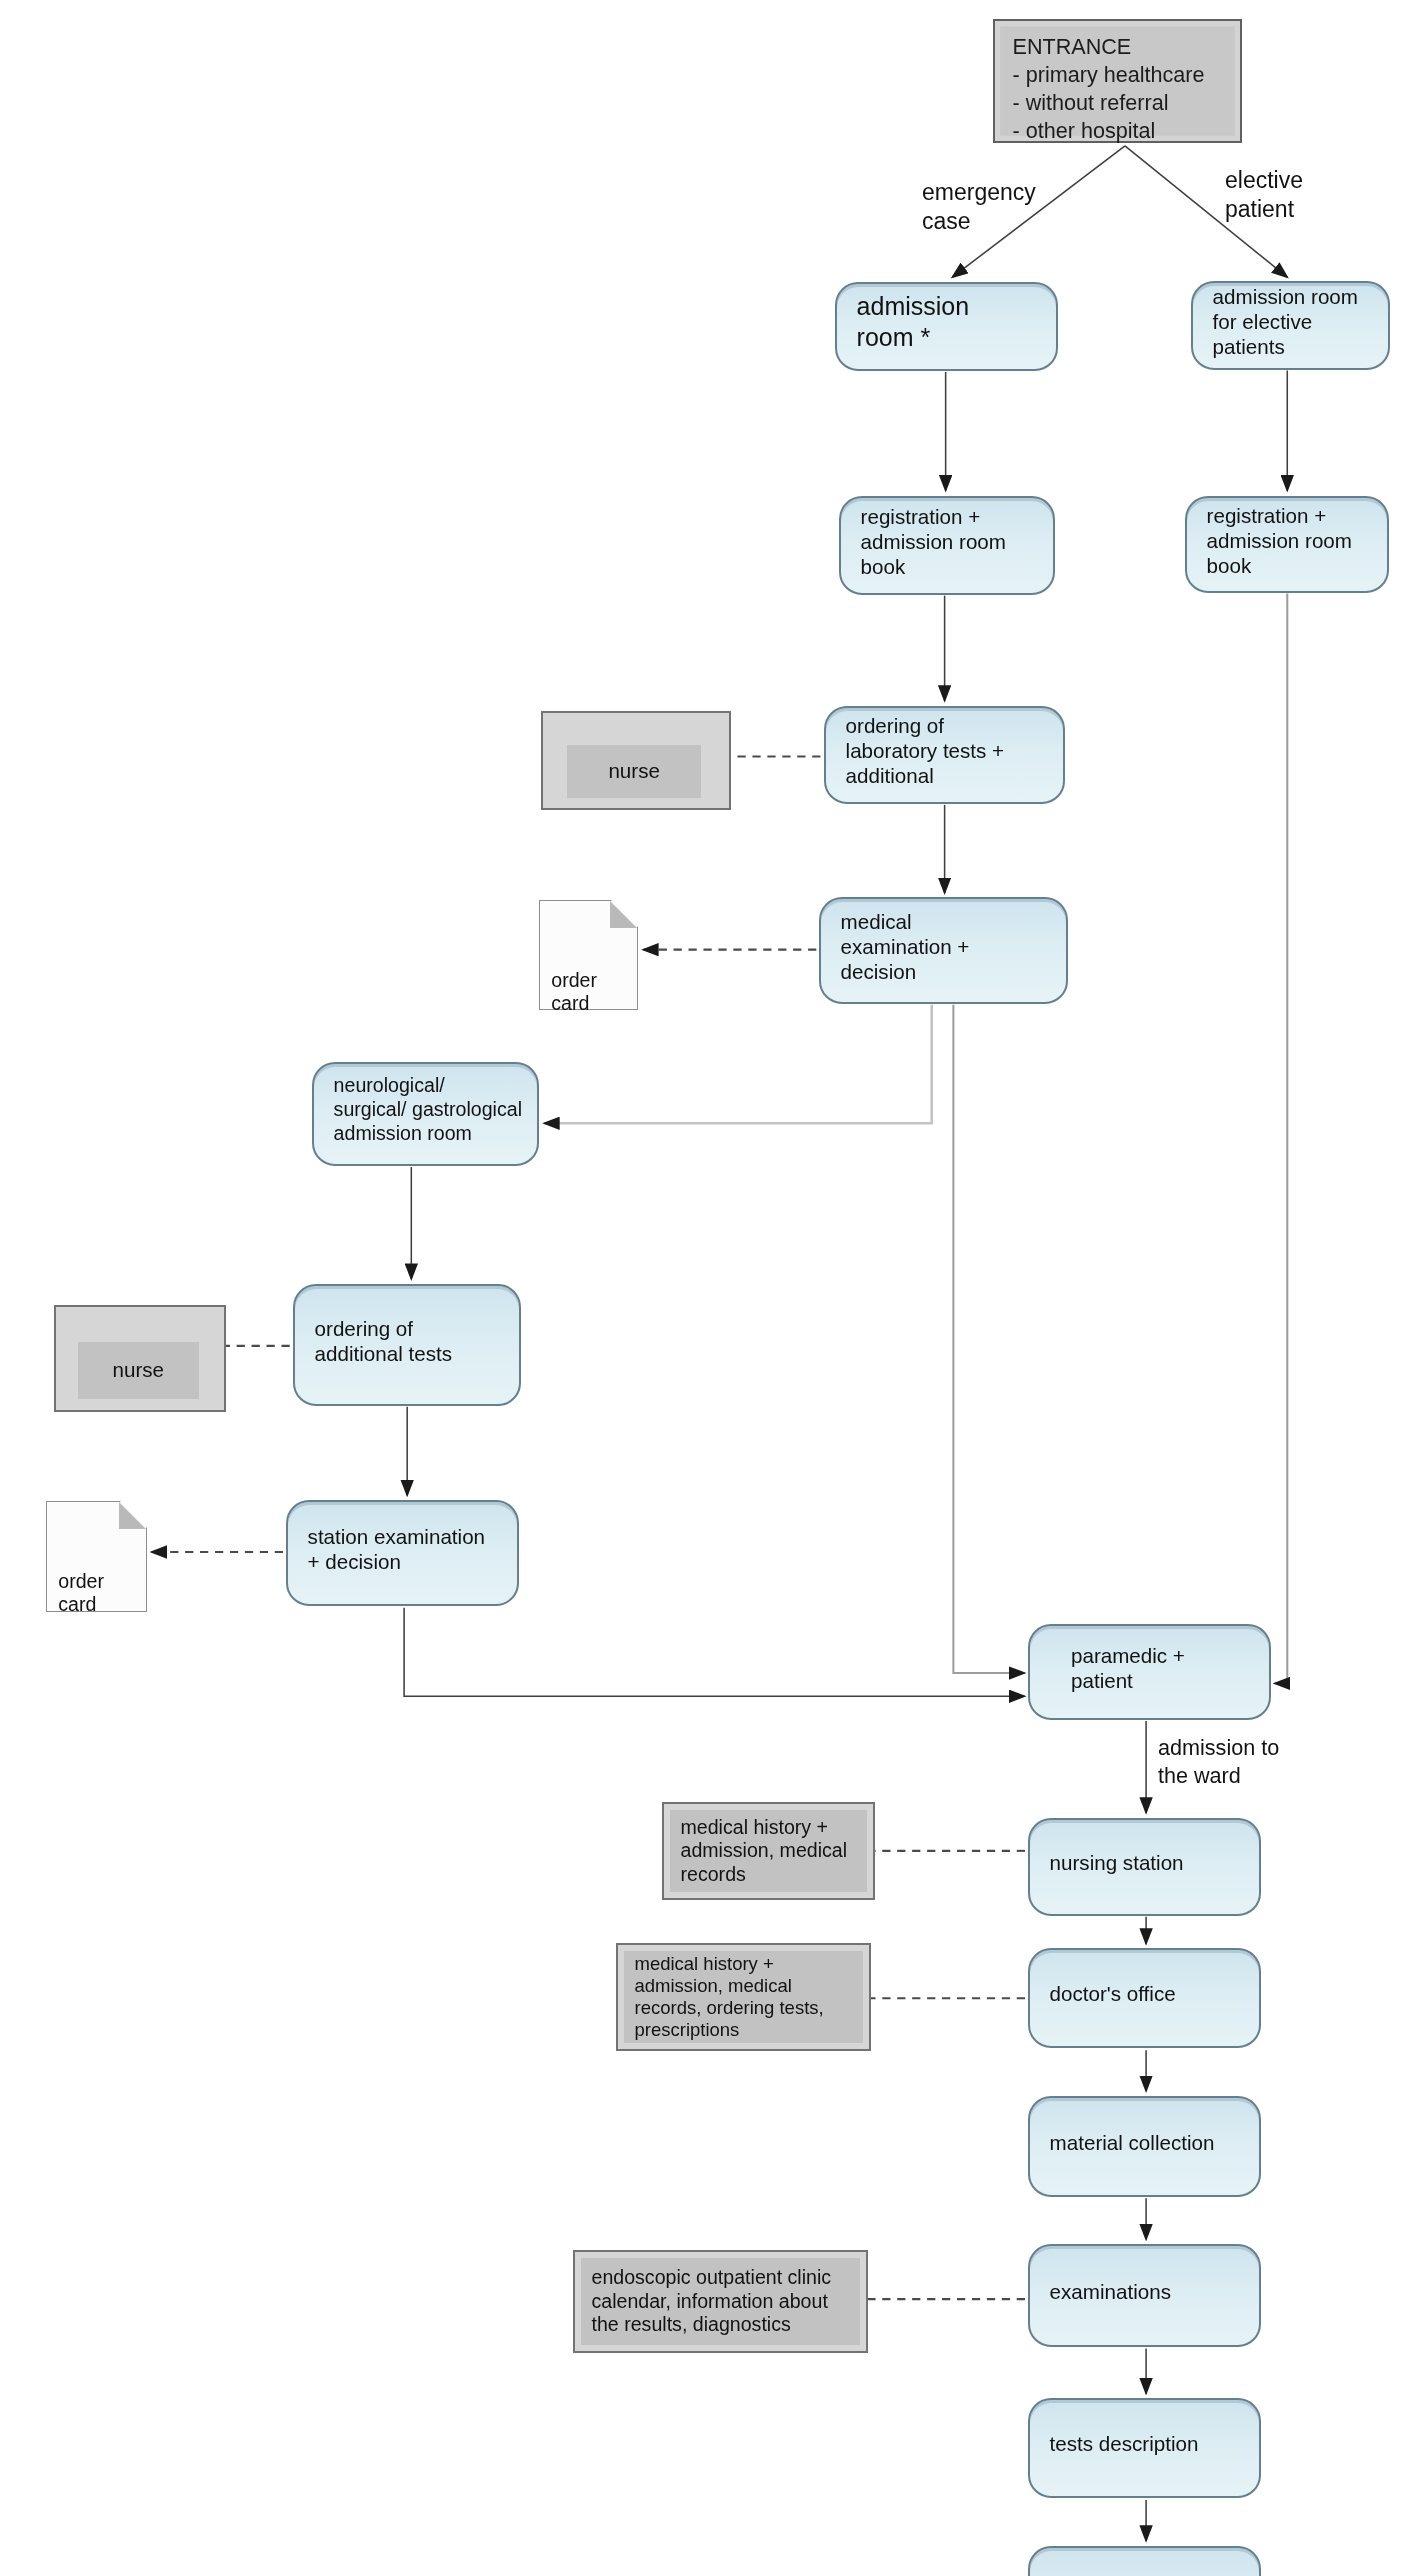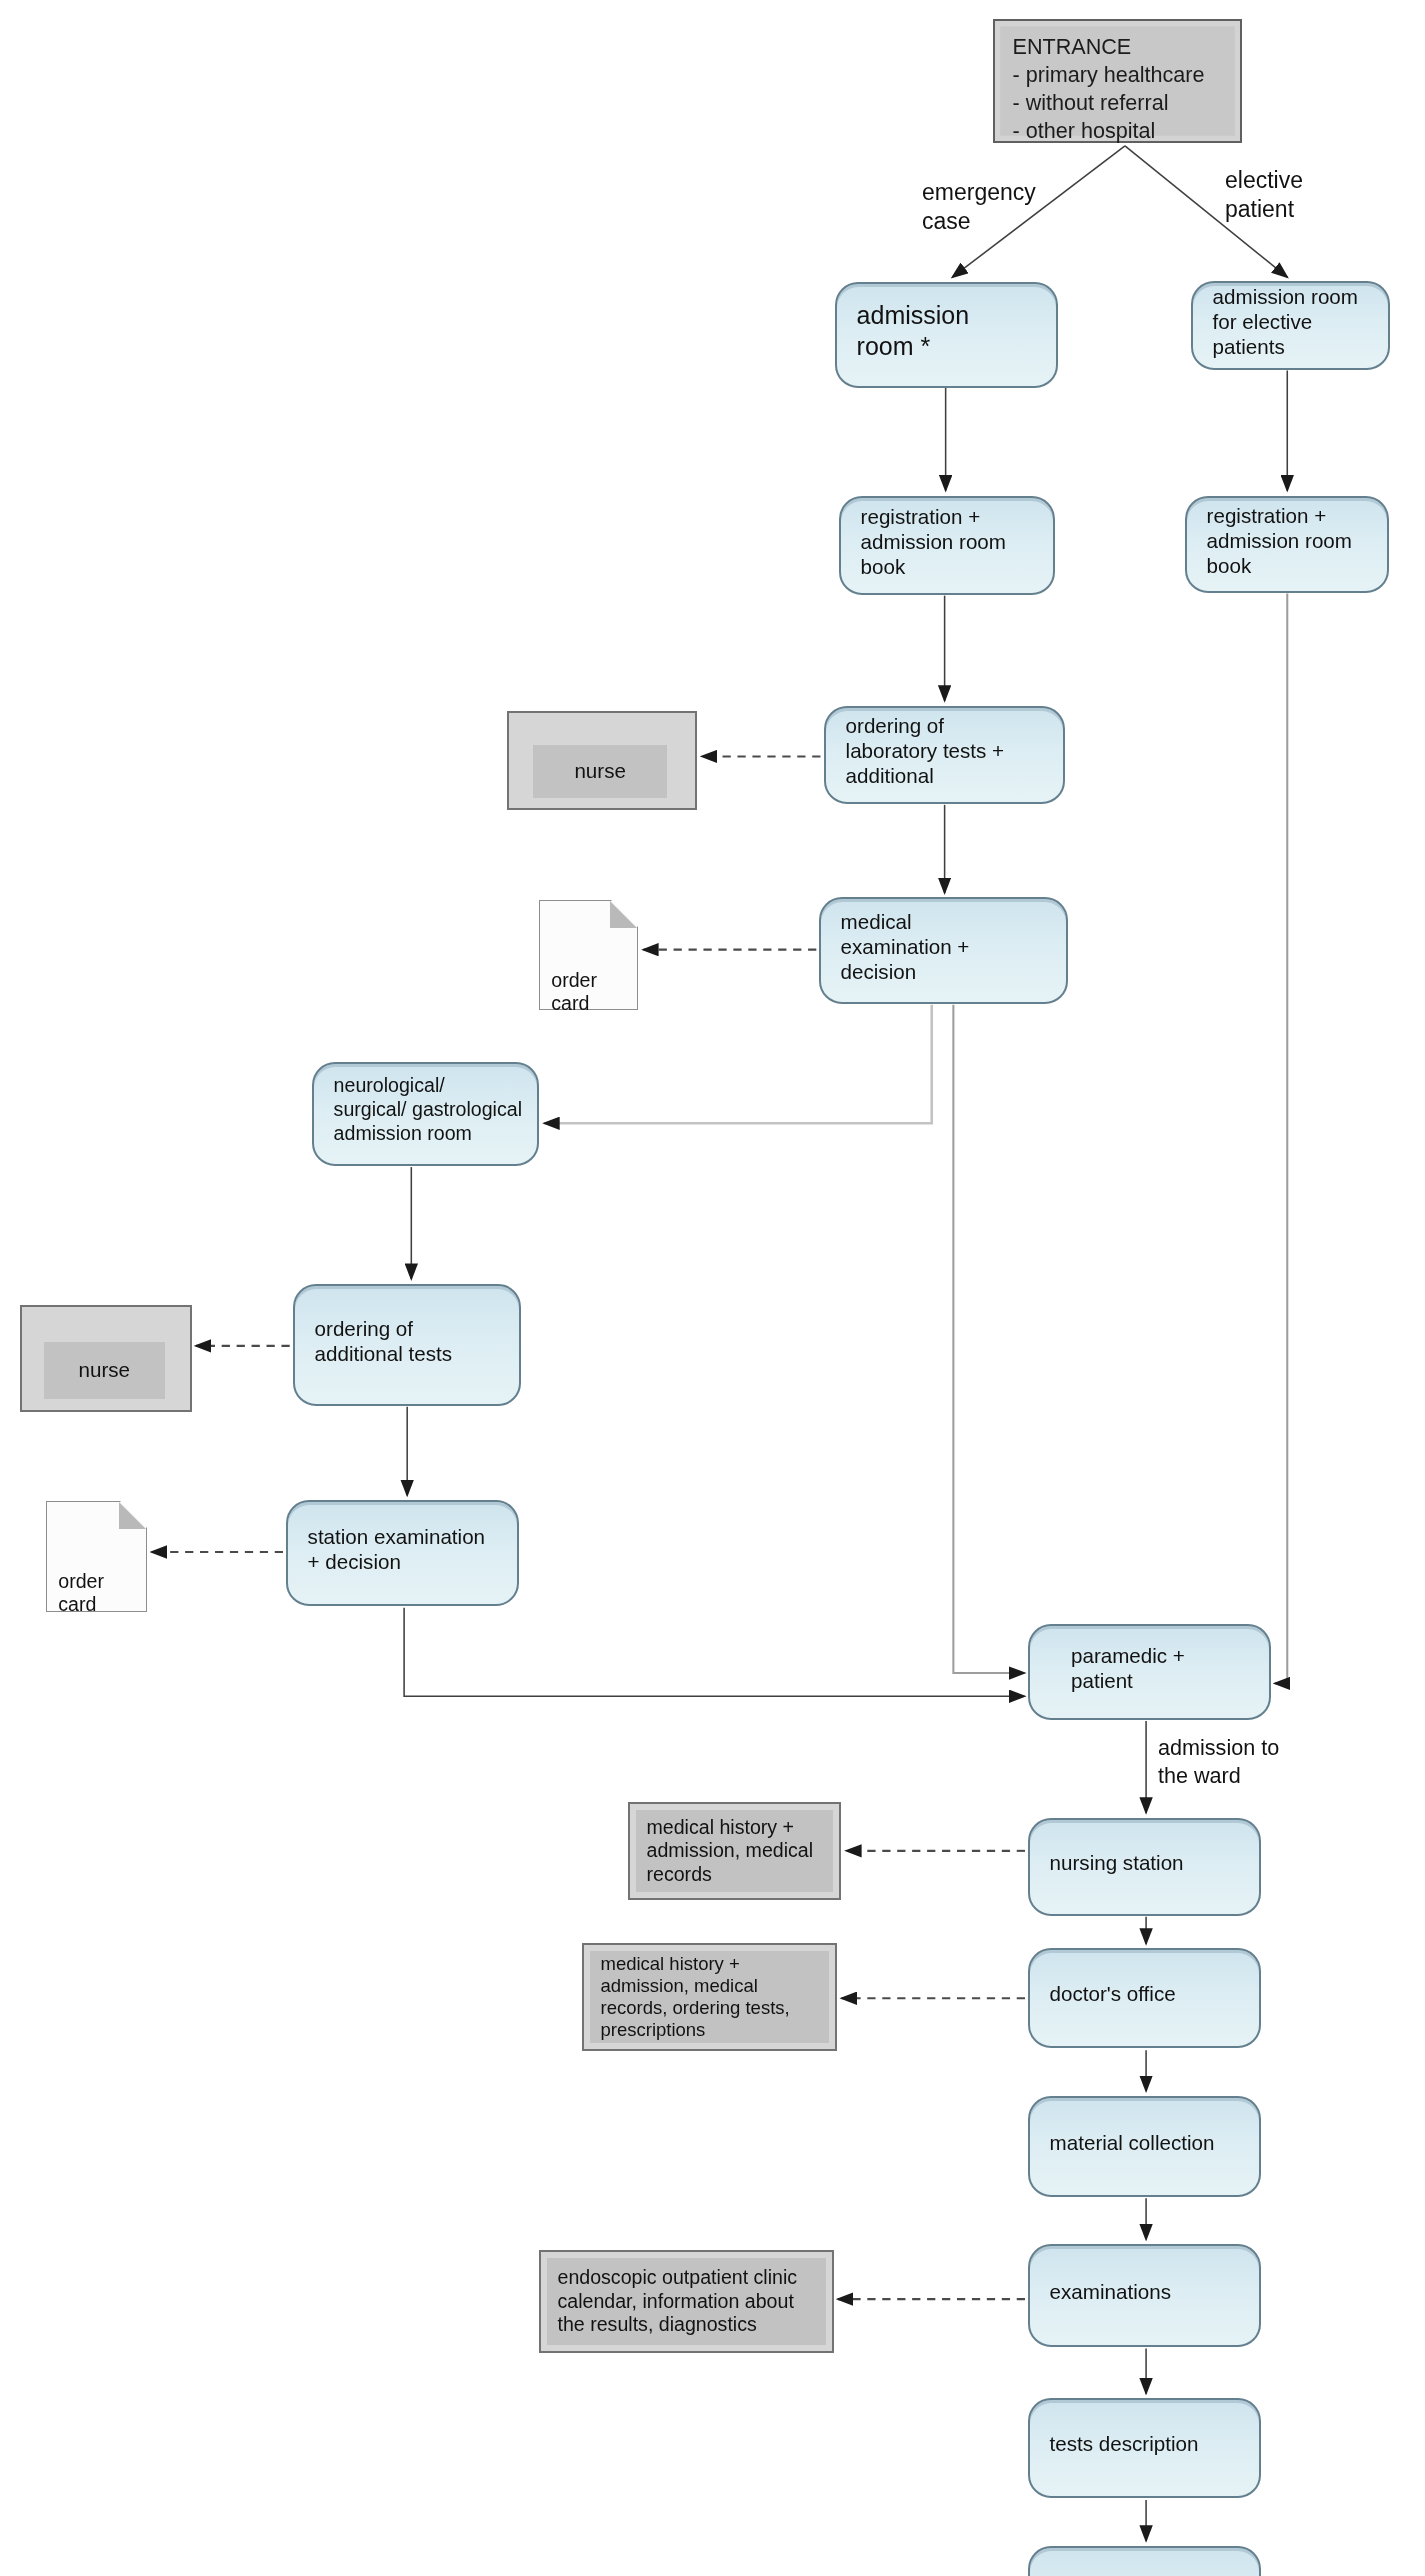--- a/index.html
+++ b/index.html
@@ -22,21 +22,21 @@
     background:linear-gradient(180deg,var(--node-fill-top) 0%,var(--node-fill) 45%,#e6f3f6 100%);
     border:2.1px solid var(--node-border);border-radius:23px;
     box-shadow:inset 0 3.1px 0 rgba(100,130,150,.28);
     display:flex;align-items:center;
     padding:7.2px 12.4px 15.5px 19.6px;
     font-size:20.6px;line-height:1.22;white-space:pre-line;color:var(--text);
   }
   .node.big{font-size:25px;line-height:1.25;}
   .gpanel{
     position:absolute;box-sizing:border-box;z-index:1;
-    background:var(--gray-fill);border:2.1px solid var(--gray-border);
+    background:var(--gray-fill);border:2.1px solid var(--gray-border);margin-left:34px;
   }
   .gpanel .ginner{
     position:absolute;box-sizing:border-box;background:var(--gray-inner);
     display:flex;align-items:center;white-space:pre-line;
     font-size:19.6px;line-height:1.2;color:var(--text);
   }
   .gpanel .ginner.fill{inset:6.2px;padding:7.2px 10.3px;}
   .gpanel .ginner.tag{top:34%;left:13%;right:15%;bottom:11%;justify-content:center;font-size:20.6px;}
   .entrance{
     position:absolute;box-sizing:border-box;z-index:1;
@@ -106,21 +106,21 @@
   <div class="entrance" style="left:993px;top:18.5px;width:249px;height:124px;">ENTRANCE
 - primary healthcare
 - without referral
 - other hospital</div>
 
   <div class="flabel" style="left:922px;top:178px;">emergency
 case</div>
   <div class="flabel" style="left:1225px;top:166px;">elective
 patient</div>
 
-  <div class="node big" style="left:835px;top:282px;width:223px;height:106px;">admission
+  <div class="node big" style="left:835px;top:282px;width:223px;height:89px;">admission
 room *</div>
   <div class="node" style="left:1191px;top:281px;width:199px;height:89px;">admission room
 for elective
 patients</div>
 
   <div class="node" style="left:839px;top:496px;width:216px;height:99px;">registration +
 admission room
 book</div>
   <div class="node" style="left:1185px;top:496px;width:204px;height:97px;">registration +
 admission room

